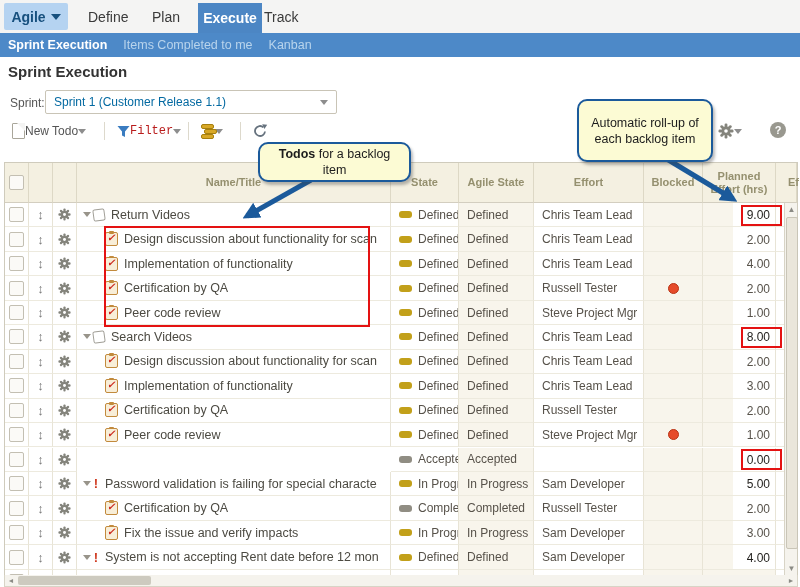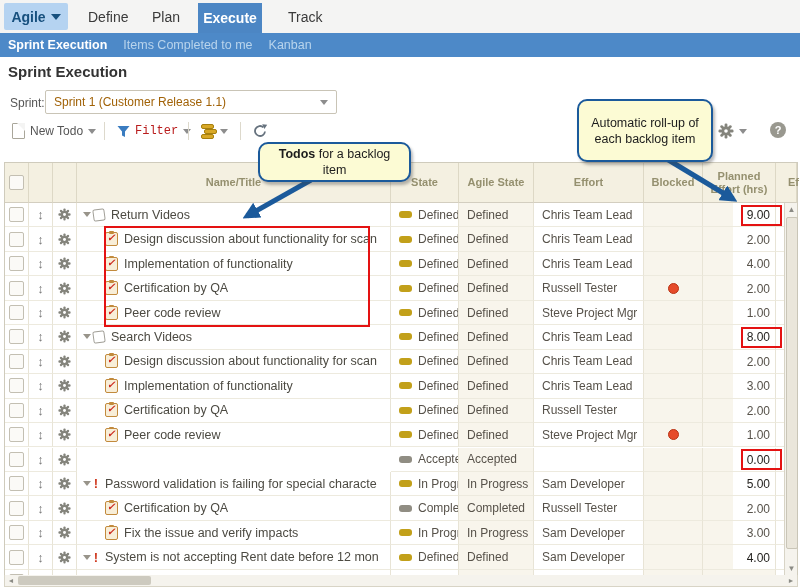--- a/index.html
+++ b/index.html
@@ -9,41 +9,41 @@
   .abs{position:absolute;}
 
   
   .topnav{left:0;top:0;width:800px;height:33px;background:#f4f4f3;}
   .agile-box{left:4px;top:3px;width:64px;height:27px;background:#b5d3f1;border-radius:2px;
              display:flex;align-items:center;justify-content:center;gap:5px;
              font-size:14px;font-weight:bold;color:#17507e;cursor:pointer;}
   .agile-caret{width:0;height:0;border-left:5px solid transparent;border-right:5px solid transparent;
                border-top:6px solid #17507e;}
   .tab{top:0;height:33px;display:flex;align-items:center;font-size:14px;color:#3a3a3a;cursor:pointer;}
-  .tab-define{left:88px;} .tab-plan{left:152px;} .tab-track{left:288px;}
+  .tab-define{left:88px;} .tab-plan{left:152px;} .tab-track{left:264px;}
   .tab-execute{left:198px;top:3px;width:64px;height:30px;background:#4c86c4;color:#fff;
                font-weight:600;justify-content:center;}
 
   
   .subnav{left:0;top:33px;width:800px;height:24px;background:#4d89c8;
           display:flex;align-items:center;gap:16px;padding-left:8px;box-sizing:border-box;}
   .subnav .item{color:#b9d4ec;font-size:12.5px;cursor:pointer;}
   .subnav .item.active{color:#fff;font-weight:bold;}
 
   
   .page-title{left:8px;top:63px;font-size:15px;font-weight:600;color:#333;}
   .sprint-label{left:10px;top:96px;color:#555;}
   .sprint-select{left:45px;top:90px;width:290px;height:22px;background:#fff;border:1px solid #c9c4b6;
                  border-radius:2px;display:flex;align-items:center;cursor:pointer;}
-  .sprint-select .txt{padding-left:8px;color:#a16207;flex:1;}
+  .sprint-select .txt{padding-left:8px;color:#0369a1;flex:1;}
   .sel-caret{width:0;height:0;border-left:4px solid transparent;border-right:4px solid transparent;
              border-top:5px solid #8d8d8d;margin-right:8px;}
 
   
-  .toolbar-item{top:120px;height:22px;display:flex;align-items:center;gap:5px;cursor:pointer;}
+  .toolbar-item{top:120px;height:22px;display:flex;align-items:center;cursor:pointer;}
   .tb-sep{top:122px;width:1px;height:18px;background:#ddd9cc;}
   .page-ico{width:11px;height:14px;background:#fff;border:1px solid #a9a69a;border-radius:1px;position:relative;}
   .page-ico::after{content:"";position:absolute;right:-1px;top:-1px;width:0;height:0;
                    border-left:4px solid transparent;border-bottom:4px solid transparent;
                    border-top:4px solid #f4f4f3;border-right:4px solid #f4f4f3;}
   .tb-label{color:#555;} .tb-label.dim{color:#b91c1c;font-family:Liberation Mono, monospace;}
   .tb-caret{width:0;height:0;border-left:4px solid transparent;border-right:4px solid transparent;
             border-top:5px solid #8d8d8d;}
   .stack-ico{position:relative;width:14px;height:15px;}
   .stack-ico i{position:absolute;left:0;width:11px;height:3.5px;background:#d8a826;border:1px solid #a67f0e;border-radius:2px;}

